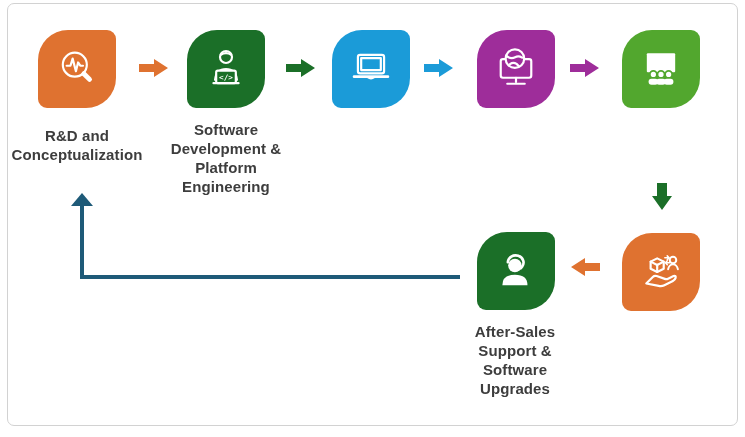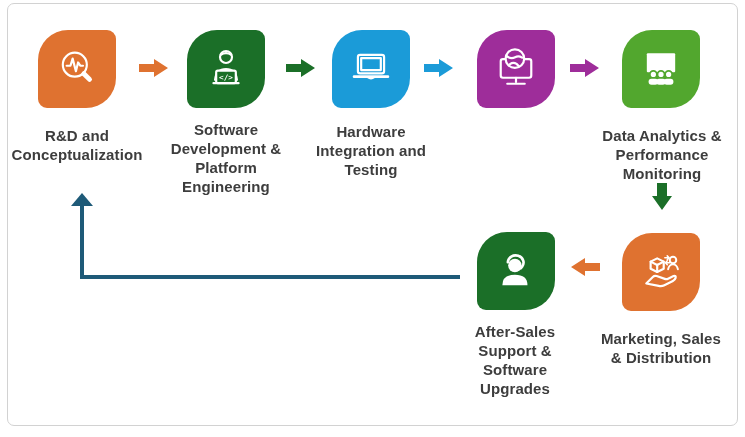--- a/index.html
+++ b/index.html
@@ -74,23 +74,20 @@
   </svg>
 
   <div class="blob" style="left: 332px; top: 30px; background: rgb(27, 155, 216);">
     <svg class="ic" viewBox="0 0 44 44">
       <rect x="10" y="9" width="24" height="17" rx="2"></rect>
       <rect x="13" y="12" width="18" height="11"></rect>
       <path d="M6.5,29 h31" stroke-width="2.5"></path>
       <path d="M19,29.5 q3,2 6,0"></path>
     </svg>
   </div>
-  <div class="label" style="left:296px;top:122px">Hardware
-Integration and
-Testing</div>
 
   <svg class="arrow" style="left:424px;top:56px" width="30" height="24" viewBox="0 0 30 24">
     <polygon points="0,8 15,8 15,3 29,12 15,21 15,16 0,16" fill="#1B9BD8"></polygon>
   </svg>
 
   <div class="blob" style="left: 477px; top: 30px; background: rgb(158, 45, 154);">
     <svg class="ic" viewBox="0 0 44 44">
       <rect x="8" y="13" width="28" height="17" rx="2"></rect>
       <line x1="22" y1="30" x2="22" y2="34"></line>
       <line x1="14" y1="35.5" x2="30" y2="35.5"></line>
@@ -110,42 +107,37 @@
       <g fill="#ffffff" stroke-width="1.6">
         <circle cx="15" cy="27" r="3.2" stroke="#52A72E"></circle>
         <rect x="10.6" y="31" width="8.8" height="5.5" rx="2.7" stroke="none"></rect>
         <circle cx="22" cy="27" r="3.2" stroke="#52A72E"></circle>
         <rect x="17.6" y="31" width="8.8" height="5.5" rx="2.7" stroke="none"></rect>
         <circle cx="29" cy="27" r="3.2" stroke="#52A72E"></circle>
         <rect x="24.6" y="31" width="8.8" height="5.5" rx="2.7" stroke="none"></rect>
       </g>
     </svg>
   </div>
-  <div class="label" style="left:587px;top:126px">Data Analytics &amp;
-Performance
-Monitoring</div>
 
   <svg class="arrow" style="left:650px;top:183px" width="24" height="28" viewBox="0 0 24 28">
     <polygon points="7,0 17,0 17,13 22,13 12,27 2,13 7,13" fill="#1B6F28"></polygon>
   </svg>
 
   <div class="blob" style="left: 622px; top: 233px; background: rgb(223, 114, 48);">
     <svg class="ic" viewBox="0 0 44 44">
       <path d="M12.5,12.5 l6,-3 l6,3 v6.5 l-6,3 l-6,-3 z"></path>
       <path d="M12.5,12.5 l6,3 l6,-3"></path>
       <line x1="18.5" y1="15.5" x2="18.5" y2="22"></line>
       <circle cx="33" cy="11" r="3" stroke-width="1.8"></circle>
       <path d="M28.5,19.5 q1,-4.5 4.5,-4.5 q3.5,0 4.5,4.5" stroke-width="1.8"></path>
       <path d="M25.5,9 h4 m-1.8,-1.8 l1.8,1.8 l-1.8,1.8" stroke-width="1.4"></path>
       <path d="M30,13.5 h-4 m1.8,-1.8 l-1.8,1.8 l1.8,1.8" stroke-width="1.4"></path>
       <path d="M8.5,32.5 l6,-6 q1.5,-1.5 3.5,-0.8 l7.5,2.6 q1.5,0.5 3,-0.2 l5,-2.4 q2.5,-0.7 1.9,1.7 q-0.5,1.8 -2.5,2.8 l-7.8,3.9 q-2.5,1.2 -5.2,0.6 z"></path>
     </svg>
   </div>
-  <div class="label" style="left:586px;top:329px">Marketing, Sales
-&amp; Distribution</div>
 
   <svg class="arrow" style="left:570px;top:255px" width="30" height="24" viewBox="0 0 30 24">
     <polygon points="30,8 15,8 15,3 1,12 15,21 15,16 30,16" fill="#DF7230"></polygon>
   </svg>
 
   <div class="blob" style="left: 477px; top: 232px; background: rgb(27, 111, 40);">
     <svg class="ic" viewBox="0 0 44 44">
       <circle cx="21" cy="17" r="6.2" fill="#ffffff" stroke="none"></circle>
       <path d="M9.5,35 q0,-9.5 11.5,-9.5 q11.5,0 11.5,9.5 z" fill="#ffffff" stroke="none"></path>
       <path d="M14.5,14 a7.2,6.6 0 1 1 13,4.2 q-0.8,2 -3,1.6" fill="none" stroke-width="2.4"></path>

